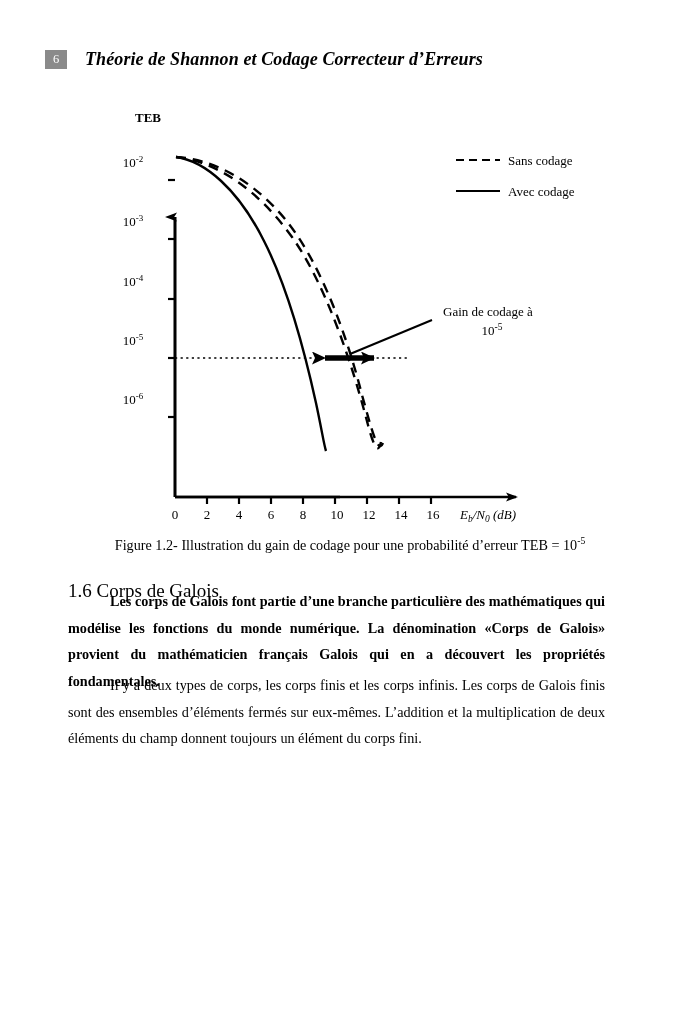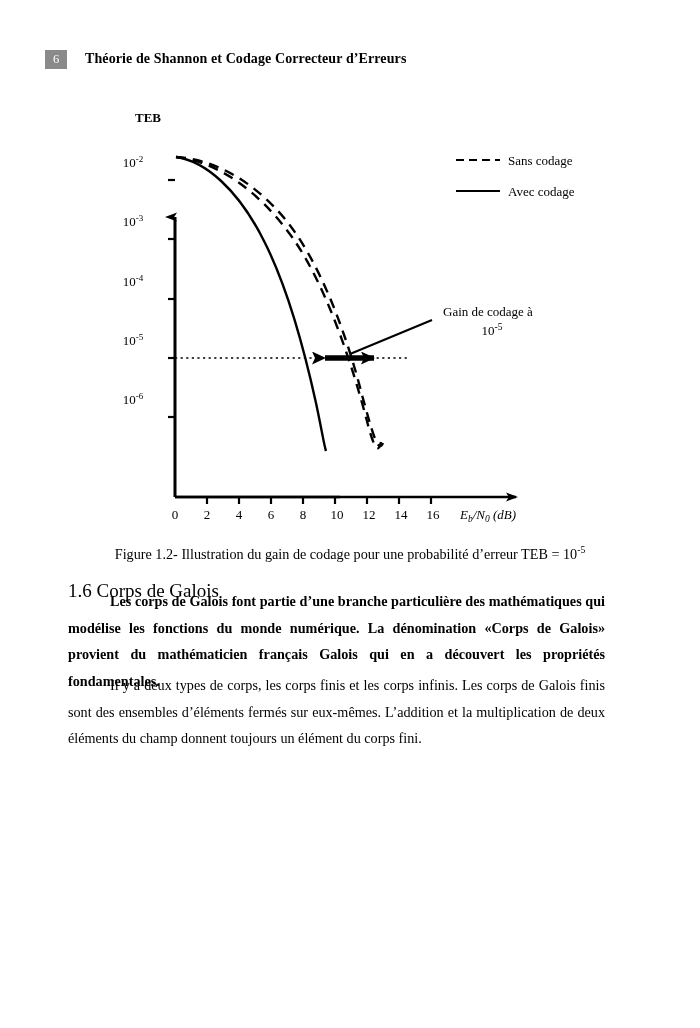--- a/index.html
+++ b/index.html
@@ -31,22 +31,23 @@
     height: 19px;
     background: #8a8a8a;
     color: #ffffff;
     font-size: 12.5px;
     line-height: 19px;
     text-align: center;
     font-family: "Liberation Serif", serif;
   }
   #header-title {
     margin-left: 18px;
+    font-style: italic;
     font-weight: bold;
-    font-size: 14px;
+    font-size: 18px;
     letter-spacing: 0.1px;
     white-space: nowrap;
   }
 
   
   #figure-block {
     position: absolute;
     left: 0;
     top: 95px;
     width: 700px;
@@ -61,21 +62,20 @@
 
   
   #figure-caption {
     position: absolute;
     left: 50px;
     top: 536px;
     width: 600px;
     text-align: center;
     font-size: 14.2px;
     line-height: 18px;
-    margin-top: 9px;
   }
   .sup {
     font-size: 0.68em;
     vertical-align: super;
     line-height: 0;
   }
 
   
   #section-heading {
     position: absolute;

